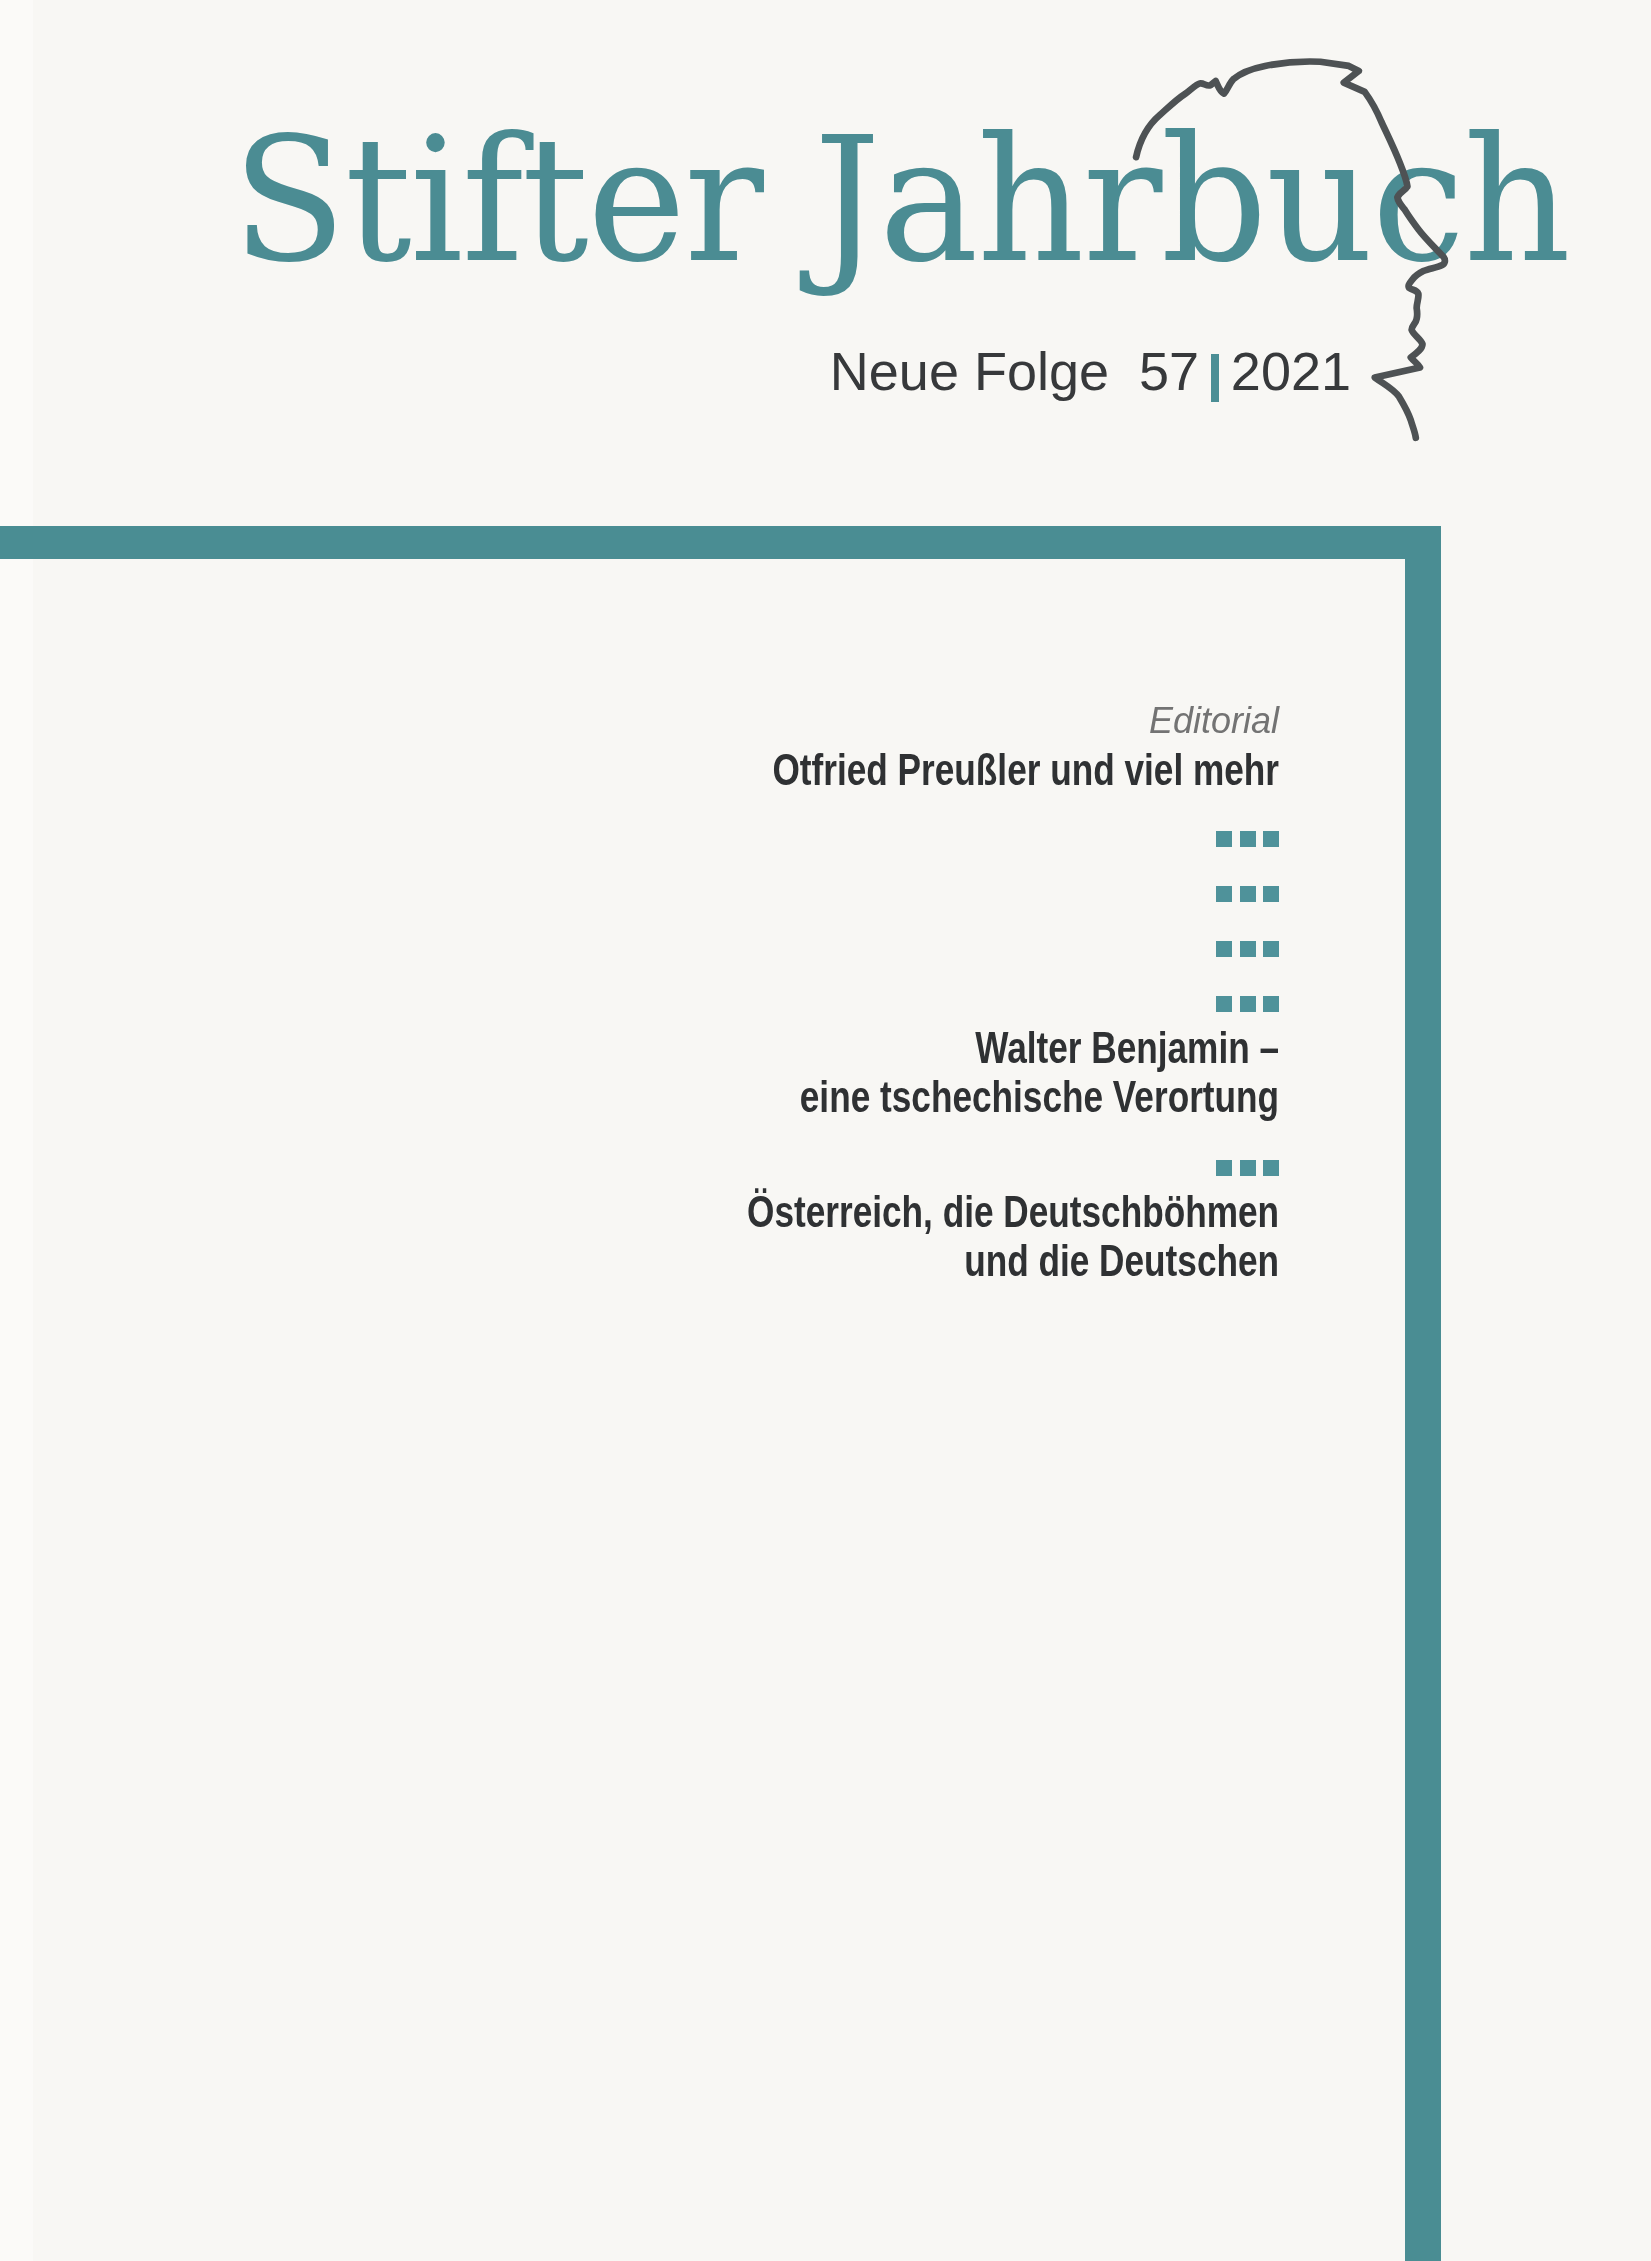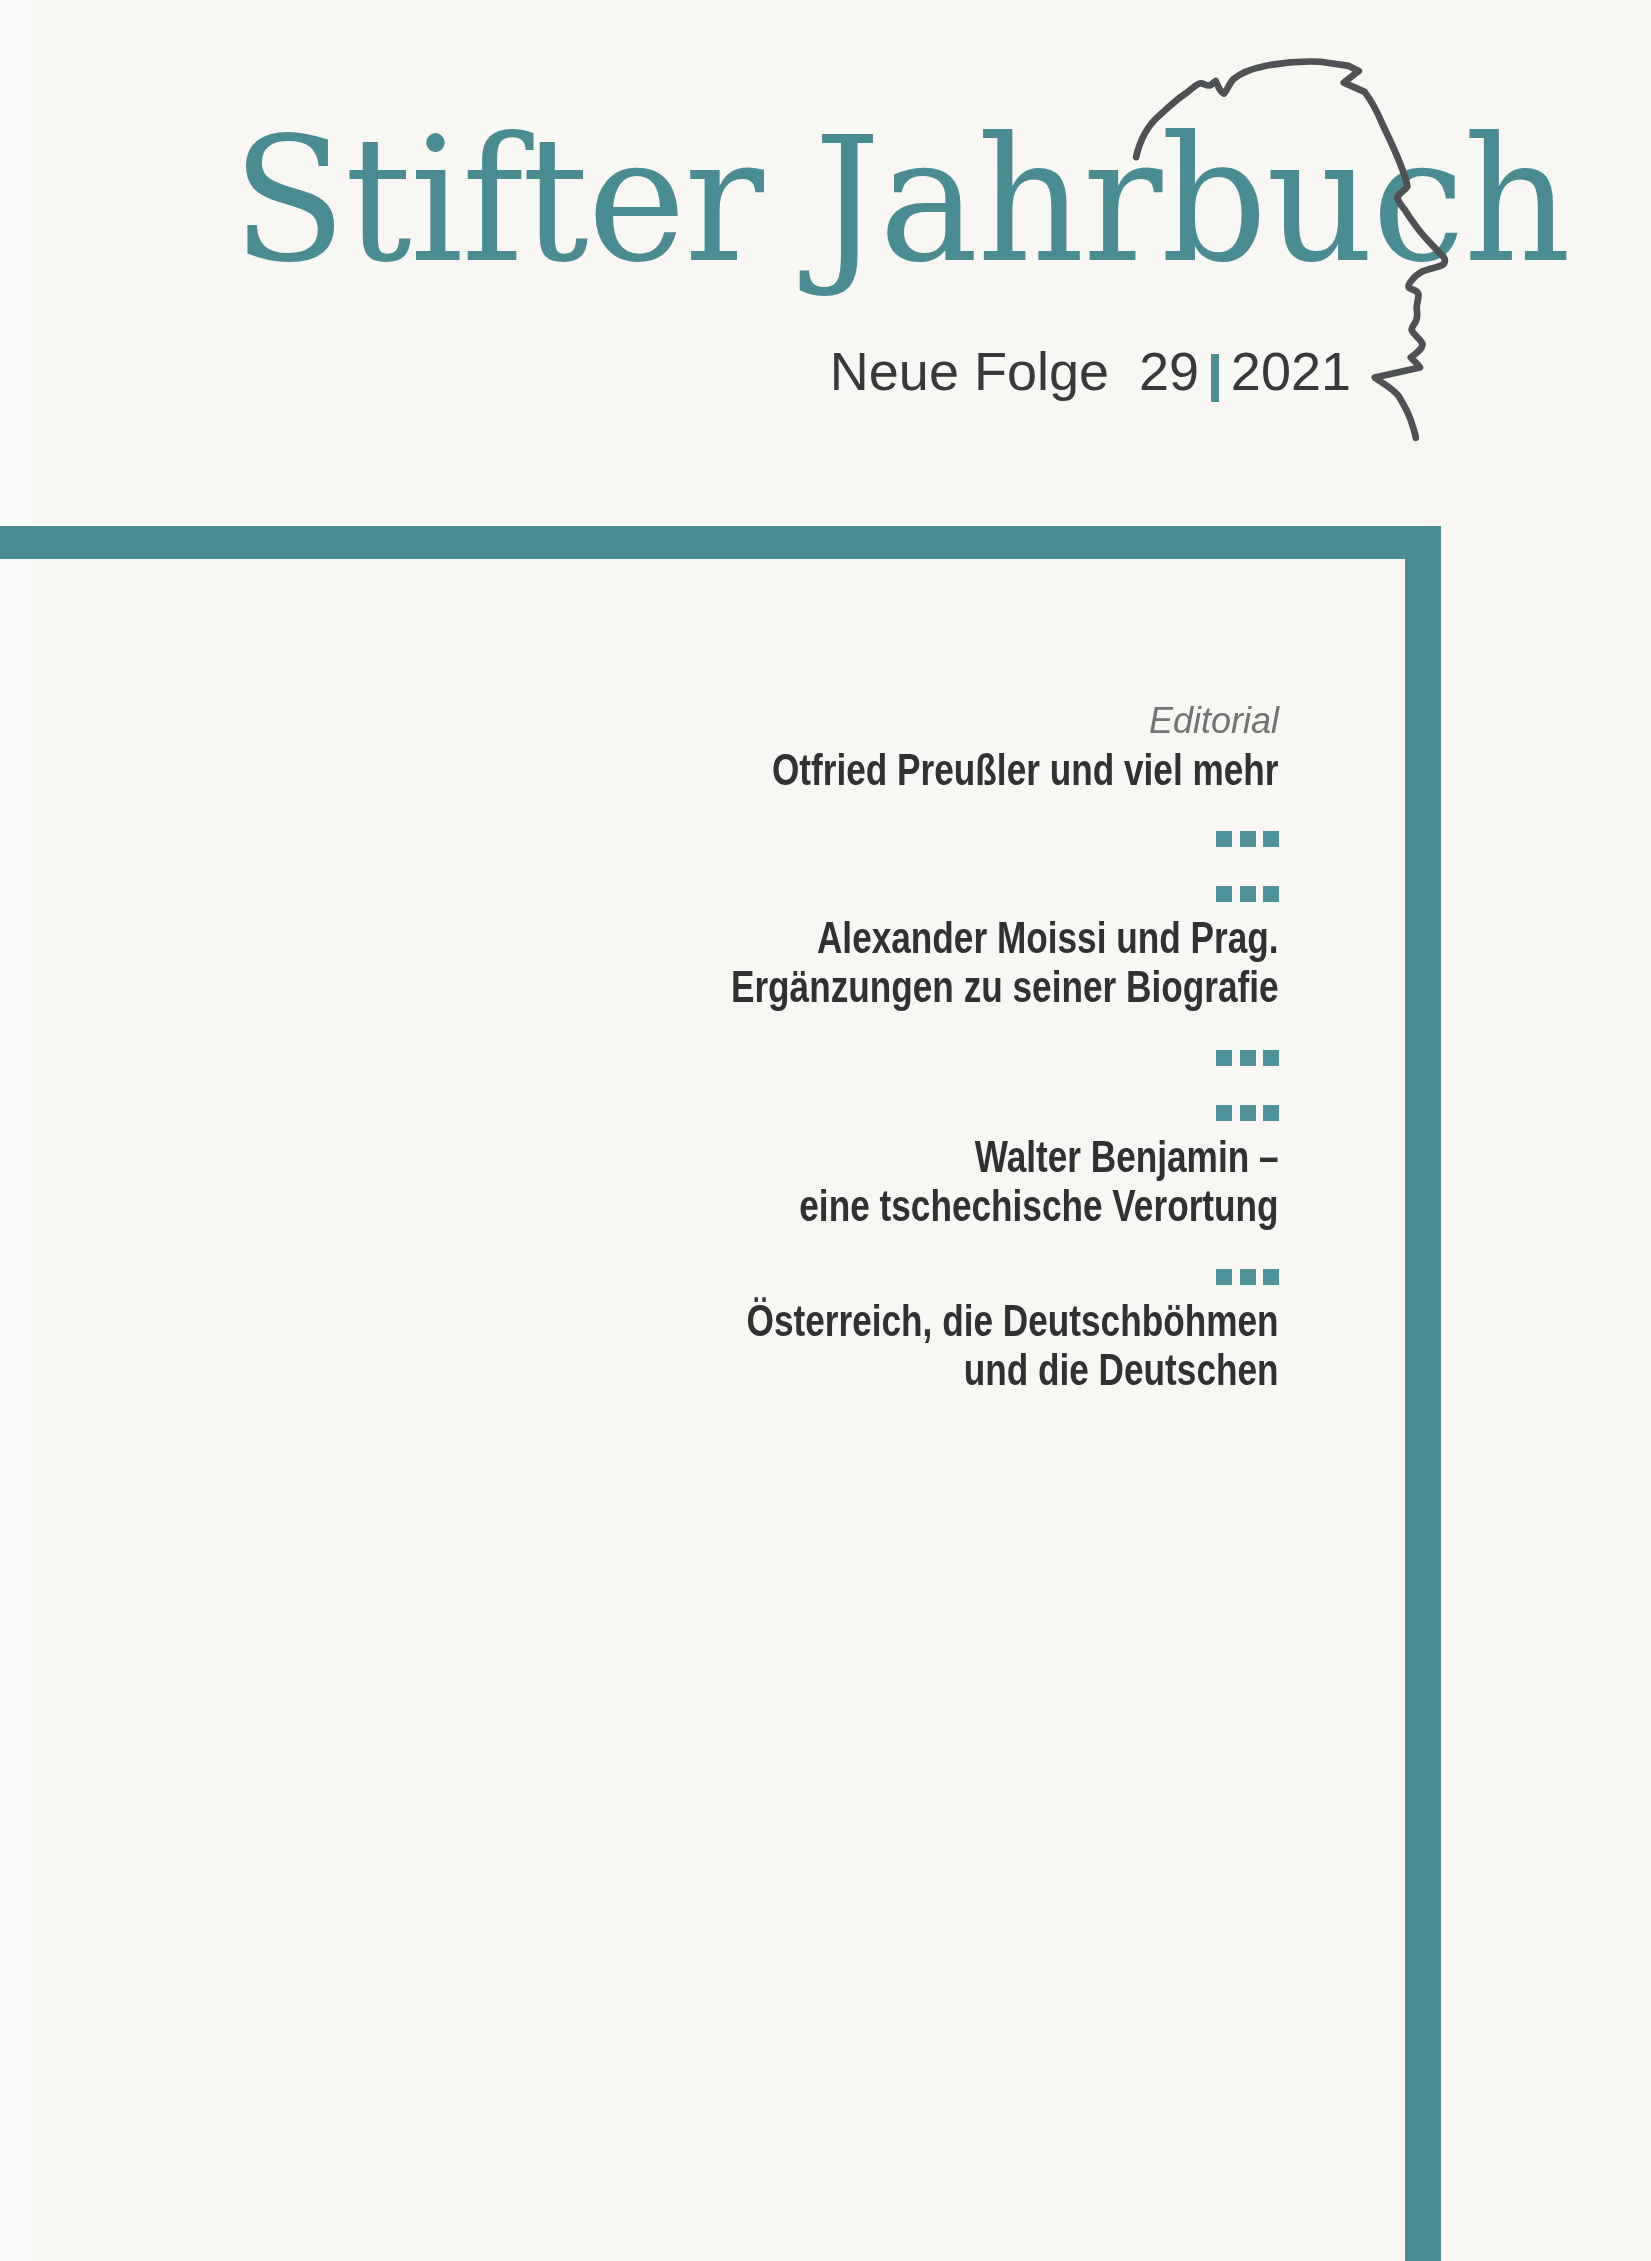--- a/index.html
+++ b/index.html
@@ -61,21 +61,21 @@
 </style>
 </head>
 <body>
 
 <div class="paper-edge"></div>
 
 <div class="masthead-title">Stifter Jahrbuch</div>
 
 <div class="masthead-sub">
   <span>Neue Folge</span>
-  <span class="issue">29</span>
+  <span class="issue">57</span>
   <span class="sub-divider"></span>
   <span>2021</span>
 </div>
 
 <svg class="logo-svg" width="335" height="402" viewBox="1340 60 400 480" fill="none" xmlns="http://www.w3.org/2000/svg">
   <path d="M1358,188
        C1363,166 1372,150 1386,138
        C1396,129 1406,119 1417,112
        C1423,108 1429,101 1434,100
        C1439,99 1442,104 1447,102
@@ -125,24 +125,20 @@
       <i></i>
     </div>
 
 
   <div class="sep">
       <i></i>
       <i></i>
       <i></i>
     </div>
 
-  <div class="toc-group">
-    <span class="toc-line cond">Alexander Moissi und Prag.</span>
-    <span class="toc-line cond">Ergänzungen zu seiner Biografie</span>
-  </div>
 
   <div class="sep">
       <i></i>
       <i></i>
       <i></i>
     </div>
 
 
   <div class="sep">
       <i></i>

